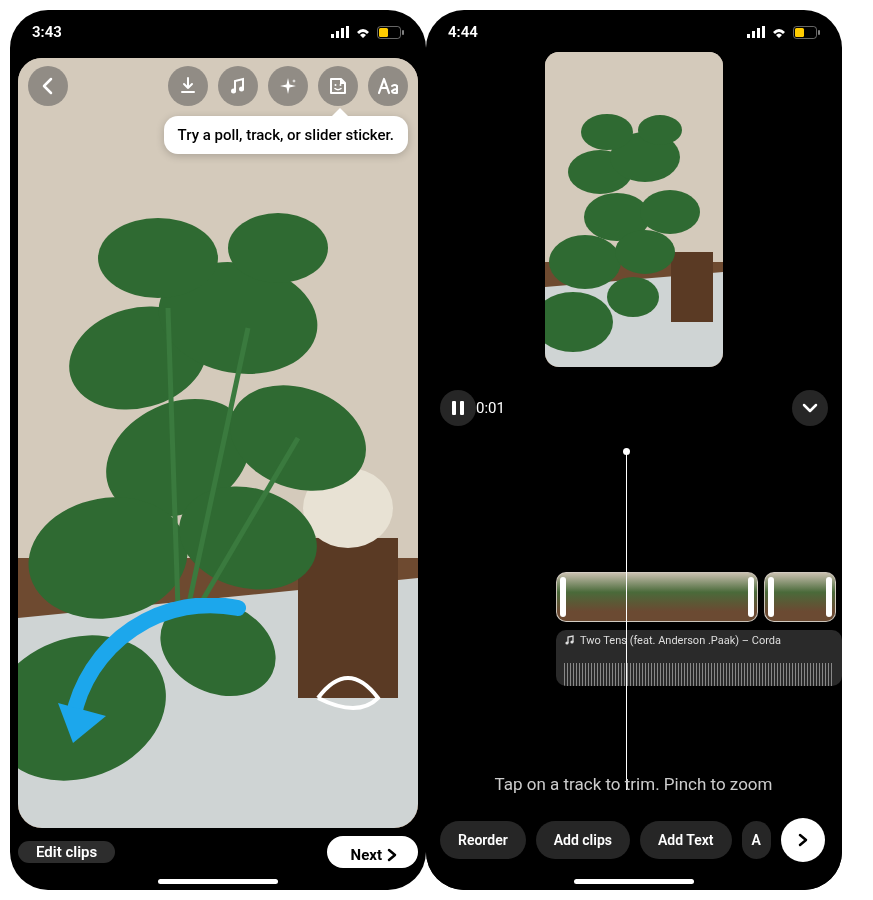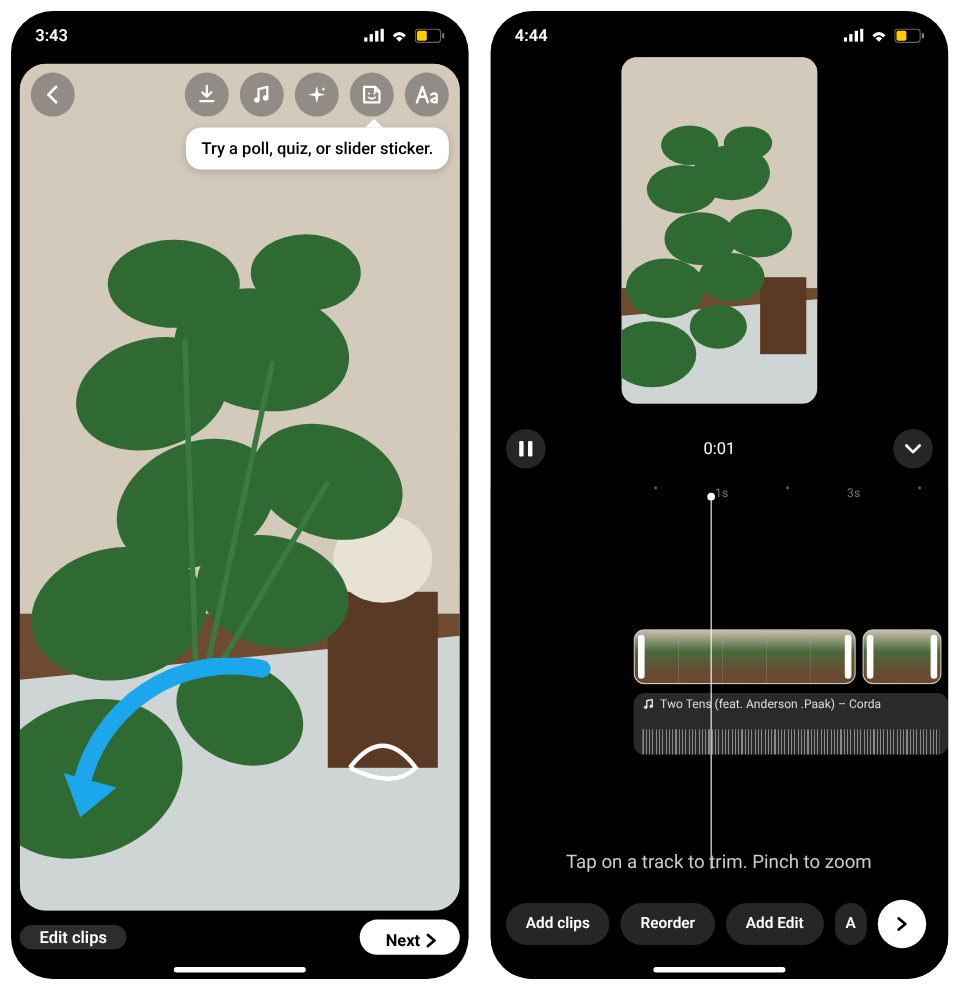--- a/index.html
+++ b/index.html
@@ -1,16 +1,16 @@
 <!DOCTYPE html>
 <html><head>
 <meta charset="utf-8">
 <style>
 html,body{margin:0;padding:0;background:#fff;font-family:-apple-system,BlinkMacSystemFont,"Segoe UI",Roboto,Helvetica,Arial,sans-serif}
-.stage{display:flex;gap:20px;padding:10px;background:#fff;width:873px;box-sizing:border-box}
+.stage{display:flex;padding:10px;background:#fff;width:873px;box-sizing:border-box}
 .phone{width:416px;height:880px;background:#000;border-radius:38px;position:relative;overflow:hidden;color:#fff}
 .status-bar{position:absolute;top:0;left:0;right:0;height:44px;display:flex;justify-content:space-between;align-items:center;padding:0 22px;font-size:15px;font-weight:600;z-index:50}
 .status-icons{display:flex;align-items:center;gap:5px}
 .signal svg,.wifi svg,.battery svg{display:block}
 
 .media-area{position:absolute;top:48px;left:8px;right:8px;height:770px;border-radius:24px;overflow:hidden;background:linear-gradient(180deg,#ccc2b6 0%,#c9bfb3 40%,#7a5a3e 80%)}
 .plant{position:absolute;inset:0}
 .top-controls{position:absolute;top:8px;left:10px;right:10px;display:flex;justify-content:space-between;align-items:center}
 .icon-btn{width:40px;height:40px;border-radius:20px;background:rgba(90,90,90,0.55);display:flex;align-items:center;justify-content:center;color:#fff}
 .icon-row{display:flex;gap:10px}
@@ -19,21 +19,21 @@
 .bottom-bar-left{position:absolute;left:8px;right:8px;bottom:22px;display:flex;justify-content:space-between;align-items:center}
 .pill-dark{background:rgba(50,50,50,0.9);color:#fff;border-radius:22px;padding:2px 18px;font-size:15px;font-weight:600}
 .pill-white{background:#fff;color:#000;border-radius:22px;padding:10px 20px 4px 24px;font-size:15px;font-weight:700;display:flex;align-items:center;gap:4px}
 .home-ind{position:absolute;bottom:6px;left:50%;transform:translateX(-50%);width:120px;height:5px;background:#fff;border-radius:3px}
 .arrow-overlay{position:absolute;left:20px;bottom:70px;width:220px;height:160px;z-index:5}
 
 .preview-box{position:absolute;top:42px;left:50%;transform:translateX(-50%);width:178px;height:315px;border-radius:14px;overflow:hidden;background:linear-gradient(180deg,#cbc1b5 0%,#c9bfb3 45%,#7a5a3e 85%)}
 .preview-plant{position:absolute;inset:0}
 .playback-row{position:absolute;top:380px;left:0;right:0;display:flex;align-items:center;padding:0 14px}
 .play-btn{width:36px;height:36px;border-radius:18px;background:#262626;display:flex;align-items:center;justify-content:center}
-.time-label{flex:1;text-align:center;font-size:15px;color:#fff}
+.time-label{flex:1;font-size:15px;color:#fff}
 .collapse-btn{width:36px;height:36px;border-radius:18px;background:#262626;display:flex;align-items:center;justify-content:center}
 .timeline{position:absolute;top:432px;left:0;right:0;bottom:0;background:#000}
 .ruler{position:relative;height:24px;display:flex;color:#777;font-size:11px}
 .tick{position:absolute;top:0;text-align:center;transform:translateX(-50%)}
 .tick .dot{width:3px;height:3px;background:#555;border-radius:2px;margin:0 auto}
 .clips-row{position:absolute;top:130px;left:130px;right:0;height:48px;display:flex;gap:6px}
 .clip{height:48px;border-radius:10px;background:linear-gradient(90deg,#c3b9ac 0%,#b0a698 100%);position:relative;overflow:hidden;border:1px solid rgba(255,255,255,0.3)}
 .clip .handle{position:absolute;top:4px;bottom:4px;width:6px;background:#fff;border-radius:3px}
 .clip .handle.l{left:3px}.clip .handle.r{right:3px}
 .clip-inner{position:absolute;inset:0;display:flex}
@@ -143,21 +143,21 @@
             </div>
         <div class="icon-btn">
               <svg width="22" height="18" viewBox="0 0 22 18">
                 <path d="M2 16 L7 2 L12 16 M4 11 H10" stroke="#fff" stroke-width="2.2" fill="none" stroke-linecap="round" stroke-linejoin="round"></path>
                 <path d="M15 9 Q18 7 20 9 V16 M20 12 Q17 12 15 14 Q15 16 18 16 Q20 16 20 14" stroke="#fff" stroke-width="2" fill="none" stroke-linecap="round"></path>
               </svg>
             </div>
       </div>
     </div>
 
-    <div class="tooltip">Try a poll, quiz, or slider sticker.</div>
+    <div class="tooltip">Try a poll, track, or slider sticker.</div>
 
     <div class="arrow-overlay">
       <svg width="220" height="160" viewBox="0 0 220 160">
             <path d="M200 10 A 140 140 0 0 0 35 120" stroke="#1ca7ec" stroke-width="16" fill="none" stroke-linecap="round"></path>
             <path d="M20 105 L35 145 L68 118 Z" fill="#1ca7ec"></path>
           </svg>
     </div>
   </div>
 
   <div class="bottom-bar-left">
@@ -229,33 +229,20 @@
     </div>
     <div class="time-label">0:01</div>
     <div class="collapse-btn">
       <svg width="16" height="10" viewBox="0 0 16 10">
             <path d="M2 2 L8 8 L14 2" stroke="#fff" stroke-width="2.5" fill="none" stroke-linecap="round" stroke-linejoin="round"></path>
           </svg>
     </div>
   </div>
 
   <div class="timeline">
-    <div class="ruler">
-      <div class="tick" style="left:150px">
-            <div class="dot"></div>
-          </div>
-      <div class="tick" style="left:210px"><span>1s</span></div>
-      <div class="tick" style="left:270px">
-            <div class="dot"></div>
-          </div>
-      <div class="tick" style="left:330px"><span>3s</span></div>
-      <div class="tick" style="left:390px">
-            <div class="dot"></div>
-          </div>
-    </div>
 
     <div class="clips-row">
       <div class="clip" style="width:200px">
         <div class="clip-inner">
               <div class="frame"></div>
               <div class="frame"></div>
               <div class="frame"></div>
               <div class="frame"></div>
               <div class="frame"></div>
             </div>
@@ -282,23 +269,23 @@
         <span>Two Tens (feat. Anderson .Paak) – Corda</span>
       </div>
       <div class="waveform"></div>
     </div>
 
     <div class="playhead"></div>
 
     <div class="hint-text">Tap on a track to trim. Pinch to zoom</div>
 
     <div class="bottom-actions">
+      <div class="action-pill">Reorder</div>
       <div class="action-pill">Add clips</div>
-      <div class="action-pill">Reorder</div>
-      <div class="action-pill">Add Edit</div>
+      <div class="action-pill">Add Text</div>
       <div class="action-pill" style="padding:11px 10px">A</div>
       <div class="more-btn">
         <svg width="12" height="14" viewBox="0 0 12 14">
               <path d="M3 2 L9 7 L3 12" stroke="#000" stroke-width="2.5" fill="none" stroke-linecap="round" stroke-linejoin="round"></path>
             </svg>
       </div>
     </div>
   </div>
 
   <div class="home-ind"></div>

